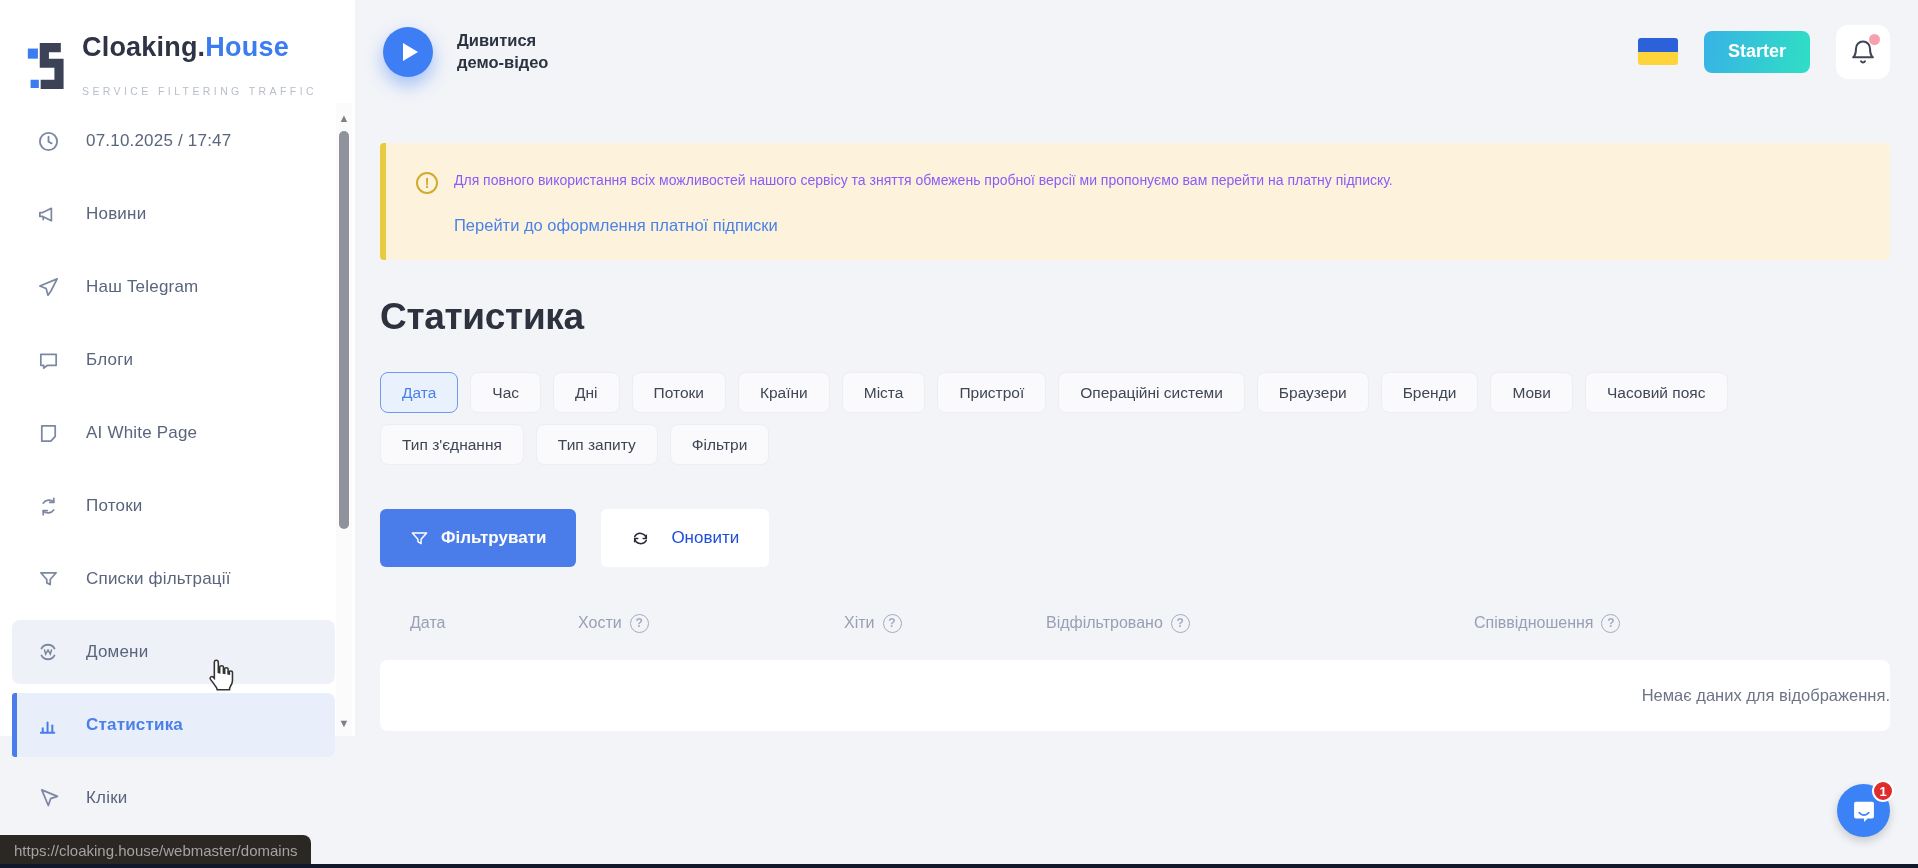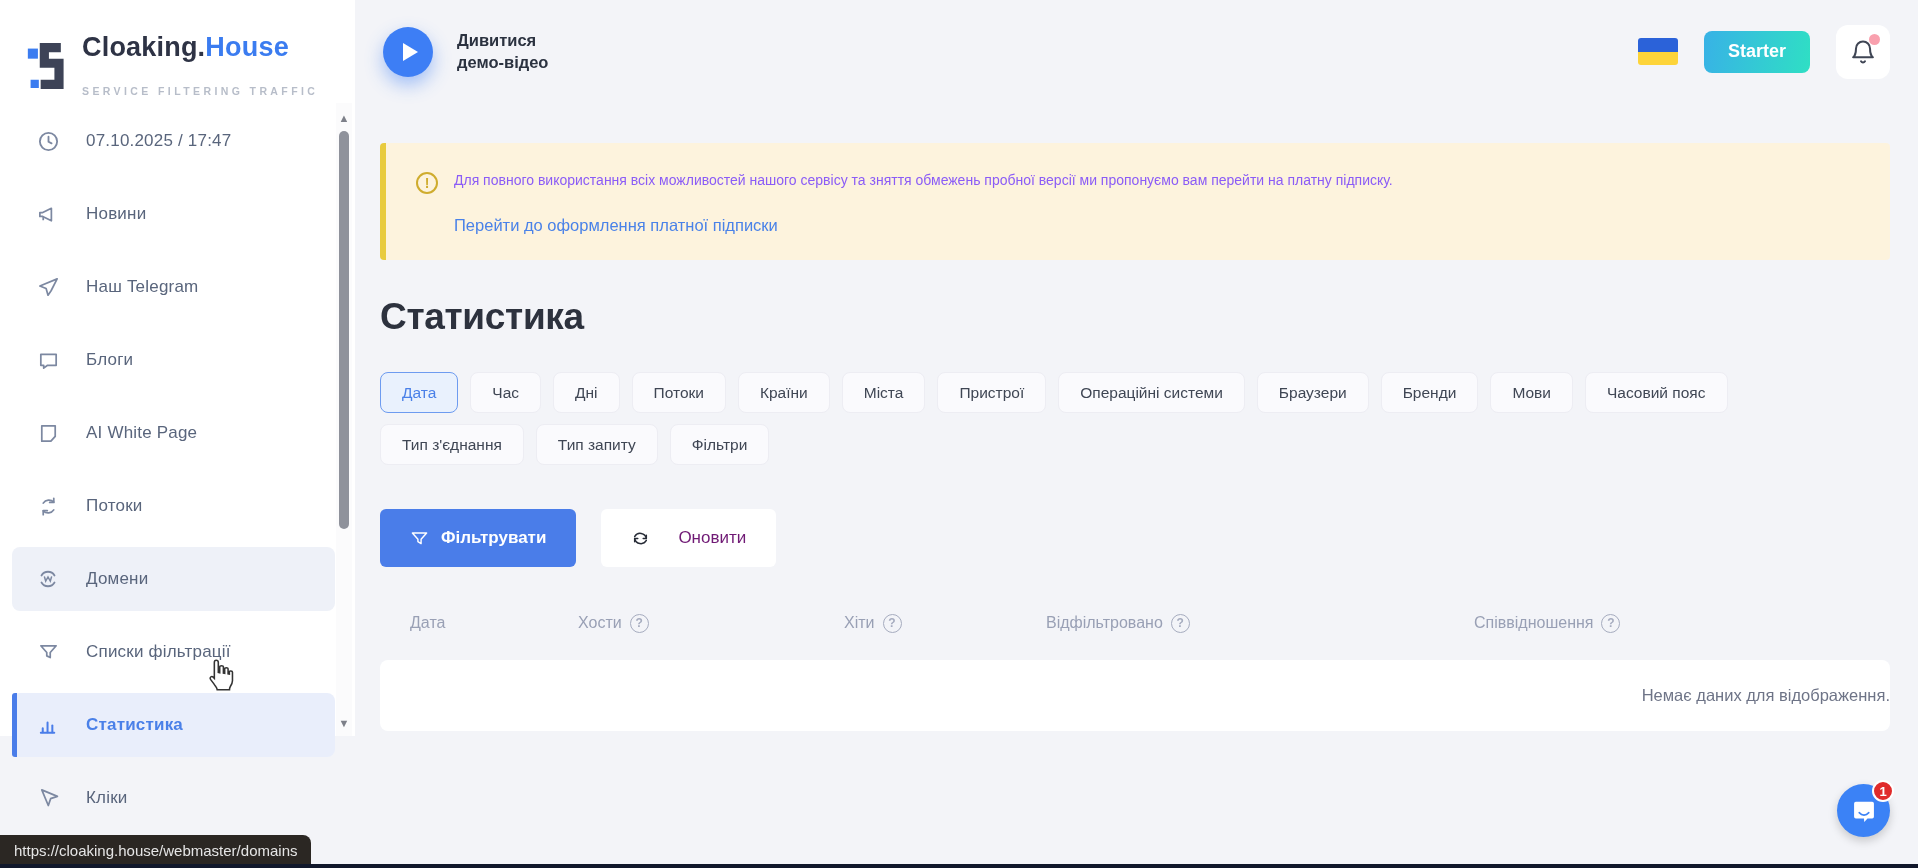--- a/index.html
+++ b/index.html
@@ -5,21 +5,21 @@
   * { margin:0; padding:0; box-sizing:border-box; }
   html,body { width:1918px; height:868px; overflow:hidden; }
   body { font-family:"Liberation Sans", sans-serif; background:#f3f4f8; position:relative; }
 
   
   .sidebar { position:absolute; left:0; top:0; width:355px; height:736px; background:#ffffff; z-index:5; }
   .logo { display:flex; align-items:center; gap:12px; padding:28px 0 0 26px; height:103px; }
   .logo-mark { width:44px; height:50px; flex:0 0 auto; }
   .logo-name { font-size:27px; font-weight:700; color:#2e3345; letter-spacing:.2px; line-height:1; }
   .logo-name .accent { color:#3b7cf0; }
-  .logo-tagline { font-size:10.5px; color:#b7bdc9; letter-spacing:3.4px; margin-top:24px; font-weight:700; }
+  .logo-tagline { font-size:10.5px; color:#b7bdc9; letter-spacing:3.4px; margin-top:24px; font-weight:400; }
 
   .menu { padding:6px 20px 0 12px; }
   .menu-item { position:relative; height:64px; margin-bottom:9px; display:flex; align-items:center; border-radius:8px; color:#59657c; cursor:pointer; }
   .menu-item .mi-icon { width:24px; height:24px; margin:0 26px 0 24px; flex:0 0 auto; display:flex; align-items:center; justify-content:center; }
   .menu-item .mi-label { font-size:17px; font-weight:500; letter-spacing:.2px; white-space:nowrap; }
   .menu-item.hover { background:#eef1f8; }
   .menu-item.active { background:#e9eefb; color:#4a80e8; }
   .menu-item.active .mi-label { font-weight:600; }
   .menu-item.active::before { content:""; position:absolute; left:0; top:0; bottom:0; width:5px; background:#4a7de9; border-radius:3px 0 0 3px; }
   .mi-icon svg { stroke:#7c88a1; }
@@ -62,31 +62,31 @@
   .banner-link { display:inline-block; margin:22px 0 0 38px; font-size:16.5px; color:#4a82e8; text-decoration:none; cursor:pointer; }
 
   .page-title { font-size:37px; font-weight:800; color:#2d323e; letter-spacing:-.3px; margin-bottom:34px; }
 
   .chip-row { display:flex; flex-wrap:wrap; gap:12px; margin-bottom:11px; }
   .chip { height:41px; padding:0 21px; background:#fafafd; border:1px solid #ededf3; border-radius:8px; font-size:15.5px; color:#3f4654; font-family:inherit; display:flex; align-items:center; cursor:pointer; white-space:nowrap; }
   .chip.active { background:#e9f1fd; border:1px solid #6d9bf0; color:#4a80e8; }
 
   .actions { display:flex; gap:25px; margin-top:44px; }
   .btn-primary { height:58px; padding:0 30px; background:#4a7de9; color:#ffffff; border:none; border-radius:6px; font-size:17px; font-weight:600; font-family:inherit; display:flex; align-items:center; gap:12px; cursor:pointer; }
-  .btn-secondary { height:58px; padding:0 30px; background:#ffffff; color:#701a75; border:none; border-radius:6px; font-size:17px; font-weight:500; font-family:inherit; display:flex; align-items:center; gap:28px; cursor:pointer; }
+  .btn-secondary { height:58px; padding:0 30px; background:#ffffff; color:#1d4ed8; border:none; border-radius:6px; font-size:17px; font-weight:500; font-family:inherit; display:flex; align-items:center; gap:21px; cursor:pointer; }
 
   .table-head { display:grid; grid-template-columns:168px 266px 202px 428px 1fr; padding:0 0 0 30px; margin-top:36px; height:40px; align-items:center; }
   .th { display:flex; align-items:center; gap:8px; font-size:16px; color:#99a0b5; font-weight:500; }
   .help-circle { width:19px; height:19px; border:1.5px solid #a6acbf; border-radius:50%; color:#a6acbf; font-size:12px; font-weight:600; display:flex; align-items:center; justify-content:center; cursor:pointer; }
 
   .empty-card { margin-top:17px; height:71px; background:#ffffff; border-radius:8px; display:flex; align-items:center; justify-content:flex-end; }
   .empty-text { font-size:16.5px; color:#6e7487; }
 
   
-  .status-tooltip { position:absolute; left:0; bottom:3px; height:30px; background:#2b2723; color:#e5e5e5; font-size:15px; display:flex; align-items:center; padding:0 14px; border-radius:0 8px 0 0; z-index:20; }
+  .status-tooltip { position:absolute; left:0; bottom:3px; height:30px; background:#2b2723; color:#a3a3a3; font-size:15px; display:flex; align-items:center; padding:0 14px; border-radius:0 8px 0 0; z-index:20; }
   .chat-fab { position:absolute; left:1837px; top:784px; width:53px; height:53px; border-radius:50%; background:#3b82f6; border:none; cursor:pointer; display:flex; align-items:center; justify-content:center; z-index:20; box-shadow:0 4px 10px rgba(0,0,0,.18); }
   .chat-badge { position:absolute; top:-4px; right:-4px; min-width:22px; height:22px; border-radius:11px; background:#e02b2b; border:2px solid #ffffff; color:#ffffff; font-size:13px; font-weight:700; display:flex; align-items:center; justify-content:center; }
   .bottom-edge { position:absolute; left:0; right:0; bottom:0; height:4px; background:#11182b; z-index:30; }
 </style>
 </head>
 <body>
 
 <aside class="sidebar">
   <div class="logo">
     <svg class="logo-mark" viewBox="0 0 48 54">
@@ -146,37 +146,37 @@
         <span class="mi-icon">
           <svg width="23" height="23" viewBox="0 0 24 24" fill="none" stroke-width="1.8" stroke-linecap="round" stroke-linejoin="round" stroke="#7c88a1">
             <path d="M6.5 8.5a7 7 0 0111-1"></path>
             <polyline points="17.5 3.5 17.5 7.8 13.2 7.8"></polyline>
             <path d="M17.5 15.5a7 7 0 01-11 1"></path>
             <polyline points="6.5 20.5 6.5 16.2 10.8 16.2"></polyline>
           </svg>
         </span>
         <span class="mi-label">Потоки</span>
       </div>
+      <div class="menu-item">
+        <span class="mi-icon">
+          <svg width="23" height="23" viewBox="0 0 24 24" fill="none" stroke-width="1.8" stroke-linejoin="round" stroke="#7c88a1">
+            <path d="M4 5h16l-6.2 7v5.3l-3.6-1.8V12L4 5z"></path>
+          </svg>
+        </span>
+        <span class="mi-label">Списки фільтрації</span>
+      </div>
       <div class="menu-item hover">
         <span class="mi-icon">
           <svg width="24" height="24" viewBox="0 0 24 24" fill="none" stroke-width="1.8" stroke-linecap="round" stroke="#7c88a1">
             <path d="M5.5 8.5a7.5 7.5 0 0113 0"></path>
             <path d="M18.5 15.5a7.5 7.5 0 01-13 0"></path>
             <path d="M8.5 10l1.2 4 2.3-4 2.3 4 1.2-4" stroke-width="1.5"></path>
           </svg>
         </span>
         <span class="mi-label">Домени</span>
-      </div>
-      <div class="menu-item">
-        <span class="mi-icon">
-          <svg width="23" height="23" viewBox="0 0 24 24" fill="none" stroke-width="1.8" stroke-linejoin="round" stroke="#7c88a1">
-            <path d="M4 5h16l-6.2 7v5.3l-3.6-1.8V12L4 5z"></path>
-          </svg>
-        </span>
-        <span class="mi-label">Списки фільтрації</span>
       </div>
       <div class="menu-item active">
         <span class="mi-icon">
           <svg width="23" height="23" viewBox="0 0 24 24" fill="none" stroke-width="2.1" stroke-linecap="round" stroke="#4a7de9">
             <path d="M6 19v-4"></path>
             <path d="M11 19V9"></path>
             <path d="M16 19v-7"></path>
             <path d="M4 19.5h14"></path>
           </svg>
         </span>

